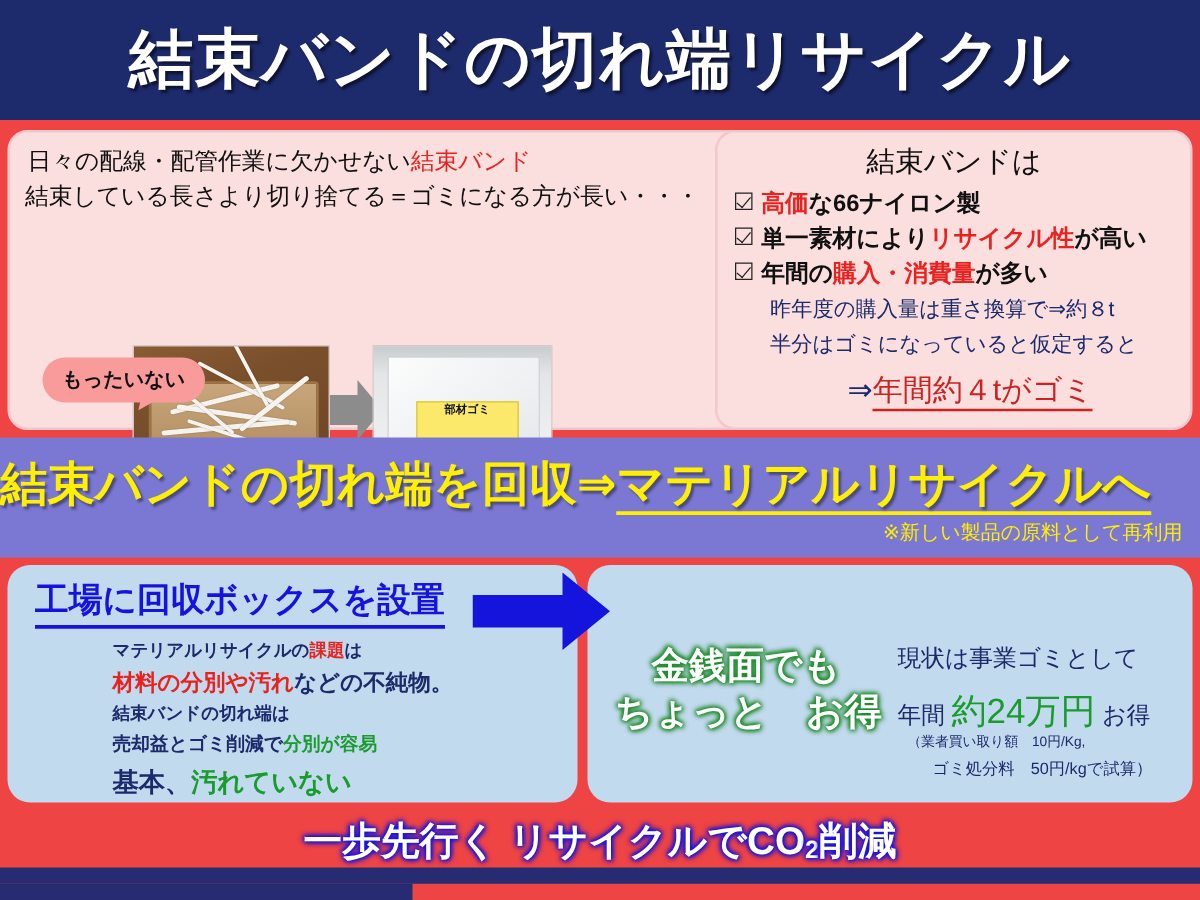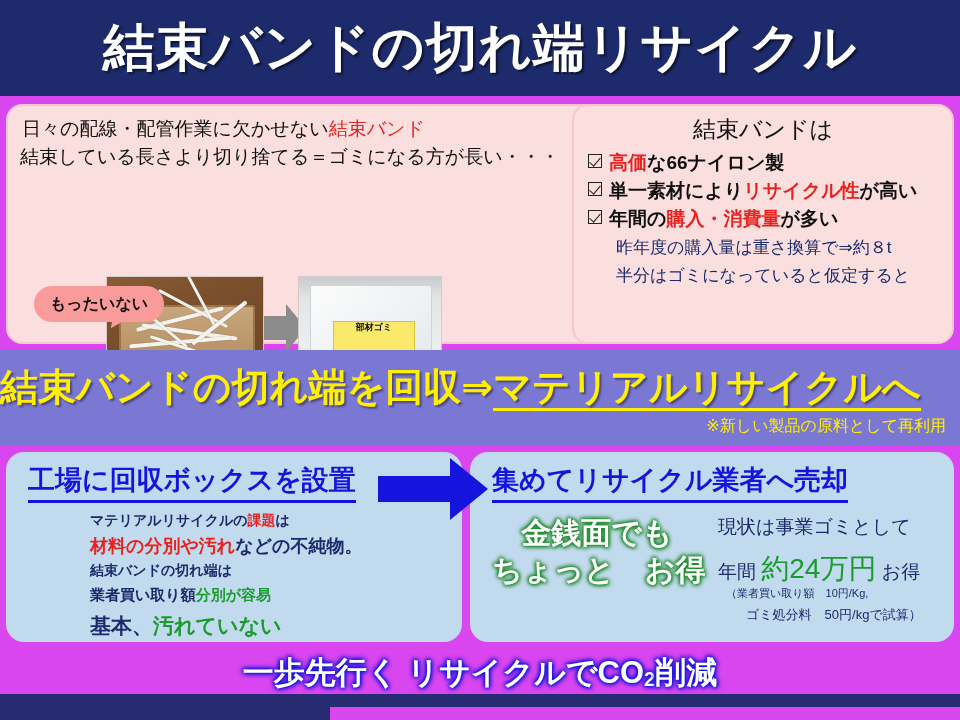--- a/index.html
+++ b/index.html
@@ -1,20 +1,20 @@
 <!DOCTYPE html>
 <html lang="ja"><head>
 <meta charset="utf-8">
 <style>
   html,body{margin:0;padding:0;background:#ffffff;}
   body{
     width:960px;height:720px;position:relative;overflow:hidden;
     font-family:"Liberation Sans","DejaVu Sans",sans-serif;
   }
-  .slide{position:absolute;inset:0;background:#d946ef;}
+  .slide{position:absolute;inset:0;background:#ef4444;}
 
   
   .title-bar{
     position:absolute;left:0;top:0;width:960px;height:96px;
     background:#1d2a6b;
     display:flex;align-items:center;justify-content:center;
   }
   .title-text{
     color:#ffffff;font-size:52px;font-weight:bold;letter-spacing:1px;
     white-space:nowrap;
@@ -220,20 +220,23 @@
       <span class="chk"></span><span>単一素材により</span><span class="red-b">リサイクル性</span><span>が高い</span>
     </div>
 
     <div class="chk-row" id="chk3">
       <span class="chk"></span><span>年間の</span><span class="red-b">購入・消費量</span><span>が多い</span>
     </div>
 
     <div class="pr-sub" id="pr-s1">昨年度の購入量は重さ換算で⇒約８t</div>
     <div class="pr-sub" id="pr-s2">半分はゴミになっていると仮定すると</div>
 
+    <div id="pr-result">
+      <span>⇒</span><span class="rr">年間約４tがゴミ</span>
+    </div>
   </div>
 
   <div id="purple">
     <div id="purple-text">
       <span>結束バンドの切れ端を回収⇒</span><span class="ul">マテリアルリサイクルへ</span>
     </div>
     <div id="purple-note">※新しい製品の原料として再利用</div>
   </div>
 
   <div class="blue-panel" id="panel-bl">
@@ -243,34 +246,33 @@
       <span>マテリアルリサイクルの</span><span class="red-hl">課題</span><span>は</span>
     </div>
 
     <div class="bl-line" id="bl-2">
       <span class="red-hl">材料の分別や汚れ</span><span>などの不純物。</span>
     </div>
 
     <div class="bl-line" id="bl-3">結束バンドの切れ端は</div>
 
     <div class="bl-line" id="bl-4">
-      <span>業者買い取り額</span><span class="green-b">分別が容易</span>
+      <span>売却益とゴミ削減で</span><span class="green-b">分別が容易</span>
     </div>
 
     <div class="bl-line" id="bl-5">
       <span>基本、</span><span class="green-b">汚れていない</span>
     </div>
   </div>
 
   <svg id="blue-arrow" viewBox="0 0 110 62">
     <polygon points="0,18 72,18 72,0 110,31 72,62 72,44 0,44" fill="#1414dd"></polygon>
   </svg>
 
   <div class="blue-panel" id="panel-br">
-    <div class="bp-head" id="br-head">集めてリサイクル業者へ売却</div>
 
     <div id="money">
       <div>金銭面でも</div>
       <div>ちょっと　お得</div>
     </div>
 
     <div class="br-line" id="br-1">現状は事業ゴミとして</div>
 
     <div class="br-line" id="br-2">
       <span>年間</span>

